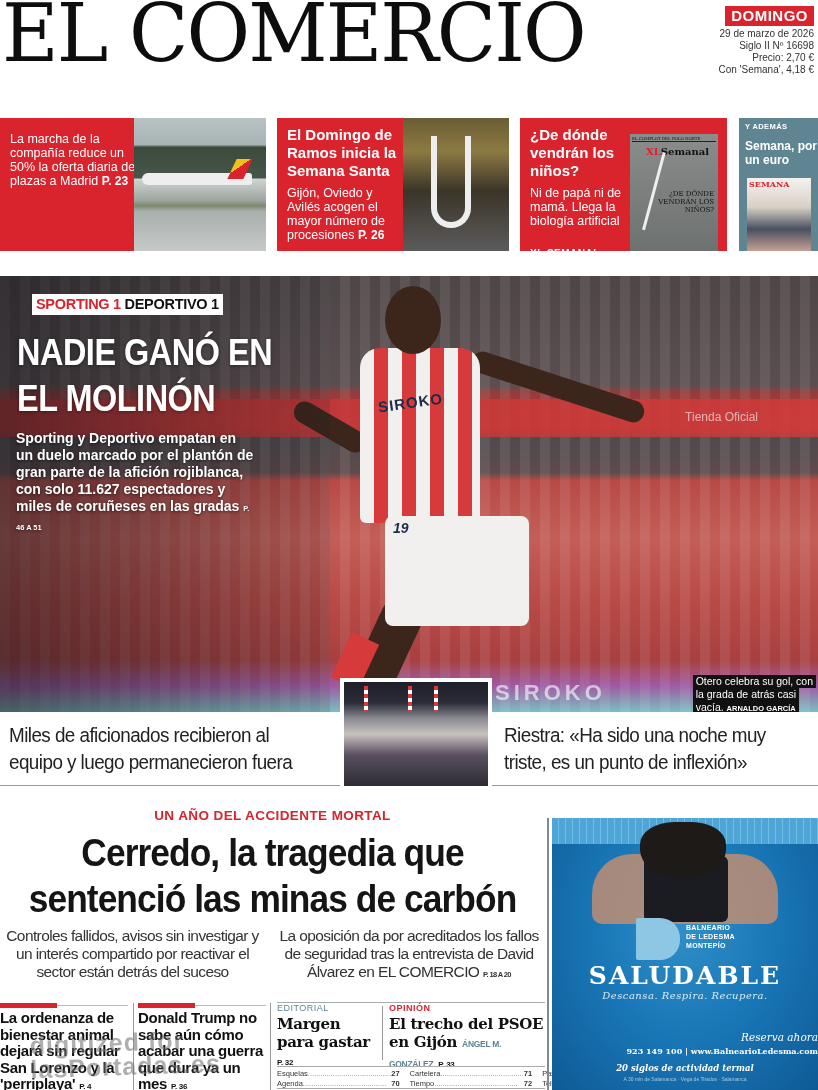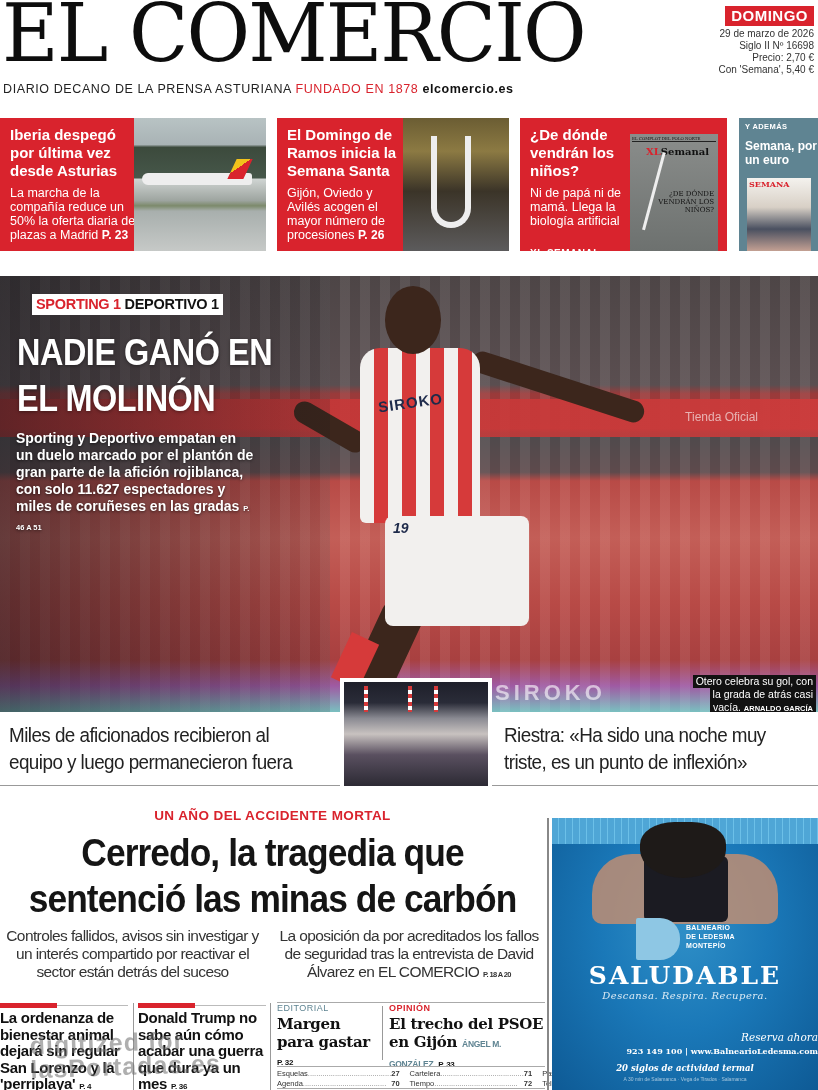--- a/index.html
+++ b/index.html
@@ -70,21 +70,21 @@
   .player .shorts .num { position: absolute; left: 8px; top: 4px; color: #1e2a4a; font-weight: bold; font-size: 14px; font-style: italic; }
   .player .leg { position: absolute; left: 65px; top: 320px; width: 42px; height: 110px; background: #3c261c; border-radius: 18px; transform: rotate(25deg); }
   .player .sock { position: absolute; left: 40px; top: 360px; width: 30px; height: 50px; background: #d63a3a; transform: rotate(25deg); }
 
   .score-tag { position: absolute; left: 32px; top: 18px; background: #fff; padding: 0 4px; font-weight: bold; font-size: 14.5px; height: 21px; line-height: 21px; letter-spacing: -0.3px; }
   .score-tag .home { color: #d9232d; }
   .score-tag .away { color: #111; }
   .hero-title { position: absolute; left: 17px; top: 54px; color: #fff; font-weight: bold; font-size: 36px; line-height: 46px; letter-spacing: -0.5px; text-shadow: 0 1px 4px rgba(0,0,0,0.4); transform: scaleX(0.9); transform-origin: left top; width: 330px; }
   .hero-lead { position: absolute; left: 16px; top: 154px; width: 240px; color: #fff; font-weight: bold; font-size: 14px; line-height: 17px; text-shadow: 0 1px 3px rgba(0,0,0,0.6); }
   .hero-lead .pg { font-size: 7.5px; }
-  .caption { position: absolute; right: 2px; top: 399px; text-align: right; font-size: 10.5px; line-height: 13px; }
+  .caption { position: absolute; right: 2px; top: 399px; text-align: left; font-size: 10.5px; line-height: 13px; }
   .caption span.line { background: #111; color: #fff; padding: 0 3px; display: inline-block; }
   .caption .credit { font-size: 7.5px; font-weight: bold; }
   .siroko-board { position: absolute; left: 495px; top: 404px; color: rgba(255,255,255,0.6); font-weight: bold; font-size: 22px; letter-spacing: 4px; }
 
   
   .sub-strip { position: absolute; left: 0; top: 712px; width: 818px; height: 74px; border-bottom: 1px solid #999; background: #fff; }
   .sub-left { position: absolute; left: 9px; top: 9px; width: 330px; font-size: 20.5px; line-height: 27px; color: #222; letter-spacing: -0.6px; transform: scaleX(0.92); transform-origin: left top; }
   .sub-right { position: absolute; left: 504px; top: 9px; width: 320px; font-size: 20.5px; line-height: 27px; color: #222; letter-spacing: -0.6px; transform: scaleX(0.92); transform-origin: left top; }
   .fans-photo { position: absolute; left: 340px; top: -34px; width: 152px; height: 108px; border: 4px solid #fff; border-bottom: none;
     background: linear-gradient(180deg,#1e1f2a 0%,#2a2c38 20%,#8a8a92 35%,#c8c2c0 50%,#5a5060 70%,#2c2a34 100%); overflow: hidden; }
@@ -142,37 +142,31 @@
   .ad .reserva { position: absolute; left: 0; width: 266px; top: 213px; text-align: right; font-family: "DejaVu Serif", serif; font-style: italic; font-size: 10.5px; color: #fff; }
   .ad .contact { position: absolute; left: 0; width: 266px; top: 228px; text-align: right; font-family: "DejaVu Serif", serif; font-weight: bold; font-size: 8px; color: #fff; }
   .ad .siglos { position: absolute; left: 0; width: 266px; top: 245px; text-align: center; font-family: "DejaVu Serif", serif; font-style: italic; font-weight: bold; font-size: 8.5px; color: #fff; }
   .ad .fine { position: absolute; left: 0; width: 266px; top: 258px; text-align: center; font-size: 5px; color: rgba(255,255,255,0.6); }
 </style>
 </head>
 <body>
 
 <header class="masthead">
   <div class="logo">EL COMERCIO</div>
-  <div class="tagline">
-    <span>DIARIO DECANO DE LA PRENSA ASTURIANA</span>
-    <span class="red">FUNDADO EN 1878</span>
-    <span class="site">elcomercio.es</span>
-  </div>
   <div class="day-badge">DOMINGO</div>
   <div class="meta">
     <div>29 de marzo de 2026</div>
     <div>Siglo II Nº 16698</div>
     <div>Precio: 2,70 €</div>
-    <div>Con 'Semana', 5,40 €</div>
+    <div>Con 'Semana', 4,18 €</div>
   </div>
 </header>
 
 <section class="promo" id="promo1">
   <div class="txt">
-    <div class="title">Iberia despegó por última vez desde Asturias</div>
     <div class="sub"><span>La marcha de la compañía reduce un 50% la oferta diaria de plazas a Madrid</span> <span class="pg">P. 23</span></div>
   </div>
   <div class="photo">
     <div class="plane">
         <div class="tail"></div>
       </div>
   </div>
 </section>
 
 <section class="promo" id="promo2">

